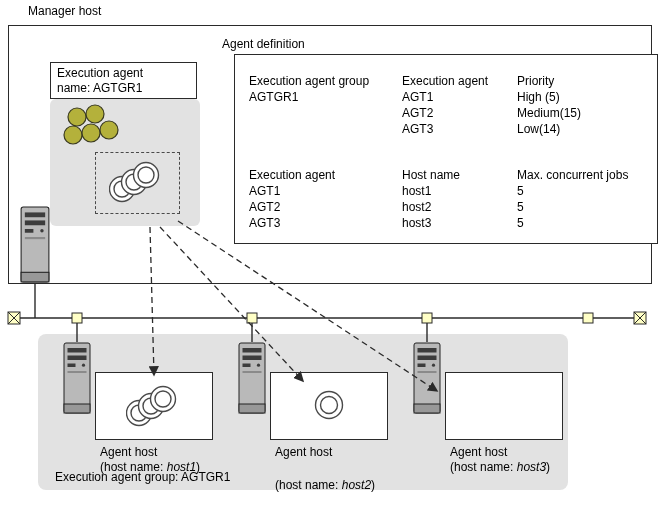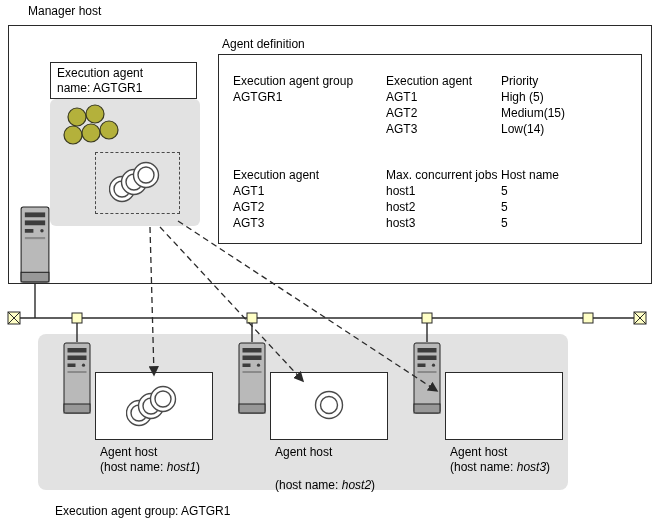--- a/index.html
+++ b/index.html
@@ -45,41 +45,41 @@
       </g>
     </defs>
   </svg>
 
   <div class="abs nowrap" style="left:28px;top:4px">Manager host</div>
 
   <div class="abs outline" style="left:8px;top:25px;width:644px;height:259px;background:transparent"></div>
 
   <div class="abs nowrap" style="left:222px;top:37px">Agent definition</div>
 
-  <div class="abs outline" style="left:218px;top:54px;width:424px;height:190px">
+  <div class="abs outline" style="left:234px;top:54px;width:424px;height:190px">
 
     <div class="def-table abs" style="left:14px;top:18px;width:400px">
       <div>Execution agent group</div>
       <div>Execution agent</div>
       <div>Priority</div>
       <div>AGTGR1</div>
       <div>AGT1</div>
       <div>High (5)</div>
       <div></div>
       <div>AGT2</div>
       <div>Medium(15)</div>
       <div></div>
       <div>AGT3</div>
       <div>Low(14)</div>
     </div>
 
     <div class="def-table abs" style="left:14px;top:112px;width:400px">
       <div>Execution agent</div>
+      <div>Host name</div>
       <div>Max. concurrent jobs</div>
-      <div>Host name</div>
       <div>AGT1</div>
       <div>host1</div>
       <div>5</div>
       <div>AGT2</div>
       <div>host2</div>
       <div>5</div>
       <div>AGT3</div>
       <div>host3</div>
       <div>5</div>
     </div>
@@ -147,21 +147,21 @@
     <svg class="abs" style="left:0;top:0" width="28" height="72" viewBox="0 0 28 72">
         <use href="#server-sym"></use>
       </svg>
     <div class="abs outline" style="left:32px;top:30px;width:118px;height:68px"></div>
     <div class="abs caption-line" style="left:37px;top:103px">Agent host</div>
     <div class="abs caption-line" style="left:37px;top:118px">
       <span>(host name: </span><i>host3</i><span>)</span>
     </div>
   </div>
 
-  <div class="abs nowrap" style="left:55px;top:504px">Execution agent group: AGTGR1</div>
+  <div class="abs nowrap" style="left:55px;top:470px">Execution agent group: AGTGR1</div>
 
   <svg class="abs" style="left:0;top:0;pointer-events:none" width="661" height="519" viewBox="0 0 661 519">
     <defs>
       <marker id="arrowhead" viewBox="0 0 10 10" refX="8.5" refY="5" markerWidth="8" markerHeight="8" orient="auto-start-reverse">
         <path d="M0,0 L10,5 L0,10 z" fill="#2a2a2a"></path>
       </marker>
     </defs>
     <path d="M35,283 V318" stroke="#2a2a2a" stroke-width="1.4" fill="none"></path>
     <path d="M14,318 H646" stroke="#2a2a2a" stroke-width="1.4" fill="none"></path>
     <path d="M77,318 V342 M252,318 V342 M427,318 V342" stroke="#2a2a2a" stroke-width="1.4" fill="none"></path>

